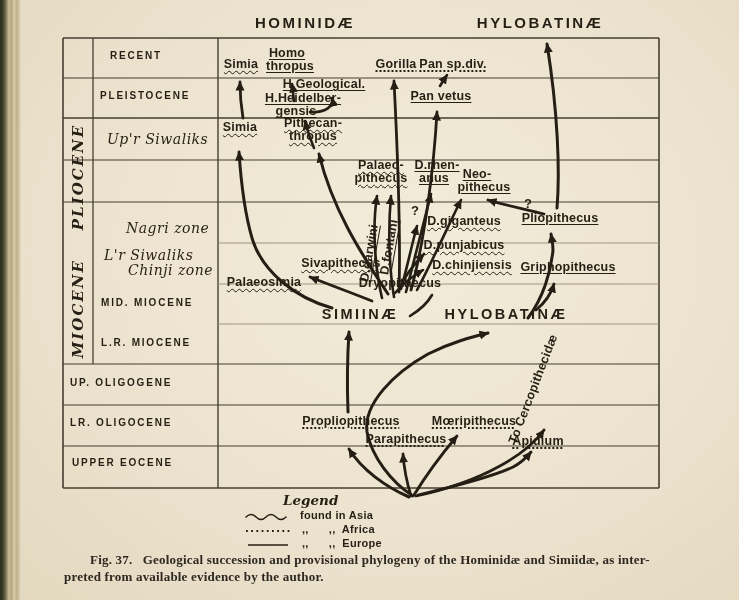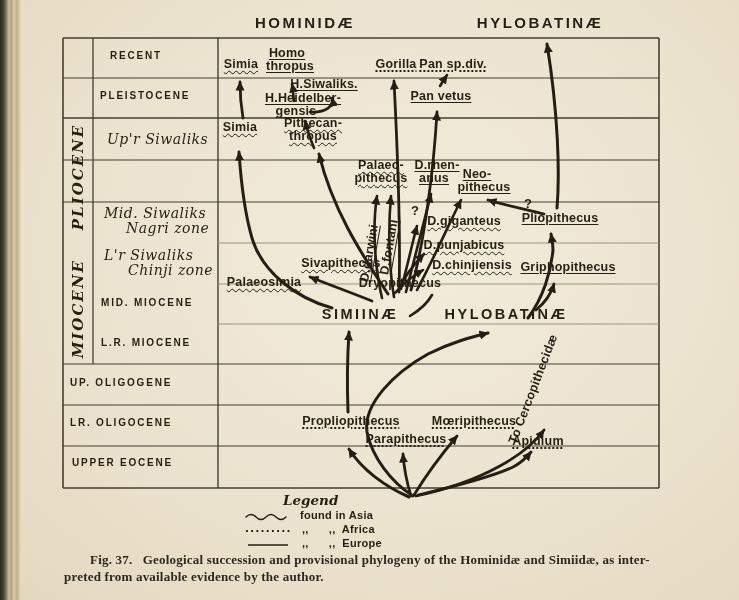--- a/index.html
+++ b/index.html
@@ -103,37 +103,36 @@
       <line x1="248" y1="545" x2="288" y2="545" stroke="#241e14" stroke-width="1.6"></line>
     </g>
   </svg>
 
   <div class="lbl cx fam" style="left:305px;top:14px">HOMINIDÆ</div>
   <div class="lbl cx fam" style="left:540px;top:14px">HYLOBATINÆ</div>
 
   <div class="lbl era" style="left:110px;top:50px">RECENT</div>
   <div class="lbl era" style="left:100px;top:90px">PLEISTOCENE</div>
   <div class="lbl script" style="left:107px;top:131px">Up'r Siwaliks</div>
-  <div class="lbl script" style="left:104px;top:205px">Mid. Siwaliks</div>
   <div class="lbl script" style="left:126px;top:220px">Nagri zone</div>
   <div class="lbl script" style="left:104px;top:247px">L'r Siwaliks</div>
   <div class="lbl script" style="left:128px;top:262px">Chinji zone</div>
   <div class="lbl era" style="left:101px;top:297px">MID. MIOCENE</div>
   <div class="lbl era" style="left:101px;top:337px">L.R. MIOCENE</div>
   <div class="lbl era" style="left:70px;top:377px">UP. OLIGOGENE</div>
   <div class="lbl era" style="left:70px;top:417px">LR. OLIGOCENE</div>
   <div class="lbl era" style="left:72px;top:457px">UPPER EOCENE</div>
   <div class="lbl rot side" style="left:78px;top:241px;transform:translate(-50%,-50%) rotate(-90deg)">MIOCENE    PLIOCENE</div>
 
   <div class="lbl cx taxon u-asia" style="left:241px;top:57px">Simia</div>
   <div class="lbl cx taxon u-europe" style="left:287px;top:46px">Homo</div>
   <div class="lbl cx taxon u-europe" style="left:290px;top:59px">thropus</div>
   <div class="lbl cx taxon u-africa" style="left:396px;top:57px">Gorilla</div>
   <div class="lbl cx taxon u-africa" style="left:453px;top:57px">Pan sp.div.</div>
-  <div class="lbl cx taxon u-europe" style="left:324px;top:77px">H.Siwaliks.</div>
+  <div class="lbl cx taxon u-europe" style="left:324px;top:77px">H.Geological.</div>
   <div class="lbl cx taxon u-europe" style="left:303px;top:91px">H.Heidelber-</div>
   <div class="lbl cx taxon u-europe" style="left:296px;top:104px">gensis</div>
   <div class="lbl cx taxon u-europe" style="left:441px;top:89px">Pan vetus</div>
   <div class="lbl cx taxon u-asia" style="left:240px;top:120px">Simia</div>
   <div class="lbl cx taxon u-asia" style="left:313px;top:116px">Pithecan-</div>
   <div class="lbl cx taxon u-asia" style="left:313px;top:129px">thropus</div>
   <div class="lbl cx taxon u-asia" style="left:381px;top:158px">Palaeo-</div>
   <div class="lbl cx taxon u-asia" style="left:381px;top:171px">pithecus</div>
   <div class="lbl cx taxon u-europe" style="left:437px;top:158px">D.rhen-</div>
   <div class="lbl cx taxon u-europe" style="left:434px;top:171px">anus</div>

